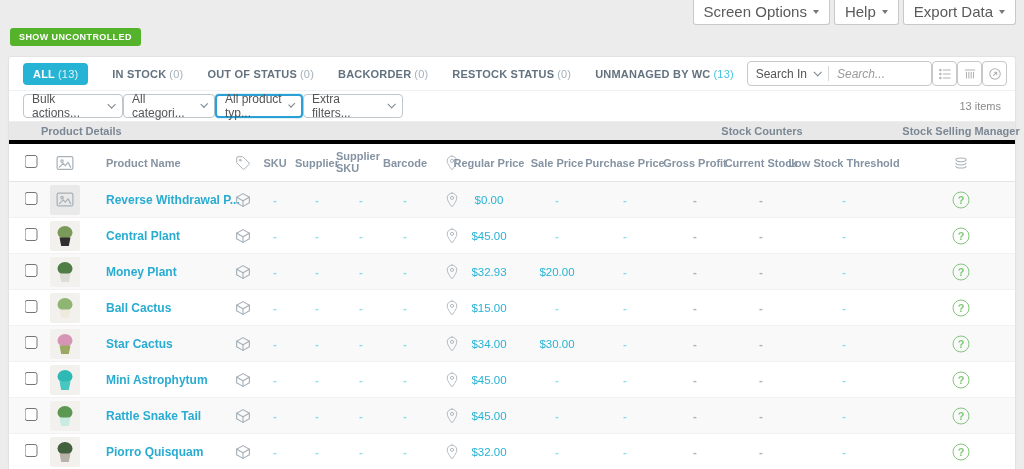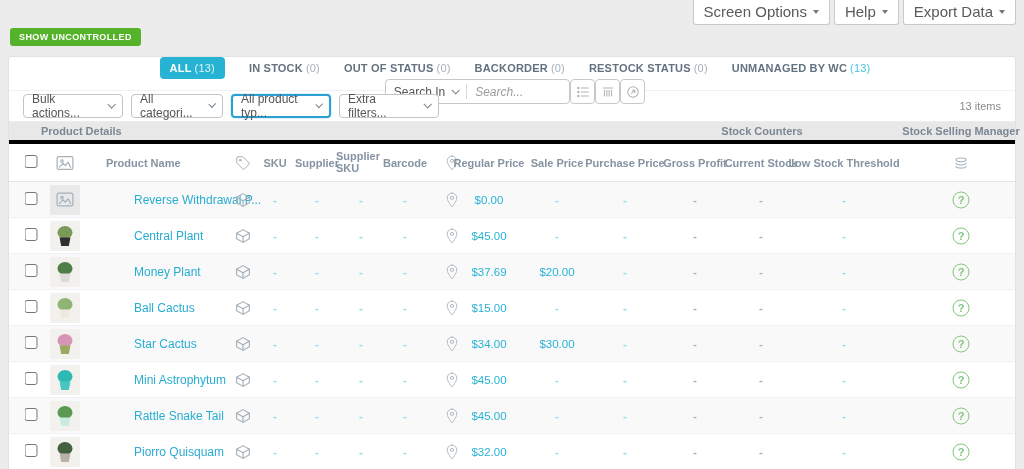--- a/index.html
+++ b/index.html
@@ -17,21 +17,21 @@
   .page-header{display:flex;align-items:center;gap:12px;padding:13px 0 0 10px;height:56px;}
   .page-title{font-size:26px;font-weight:bold;color:var(--title,#232c4b);letter-spacing:-.3px;margin:0;}
   .badge-green{background:var(--green,#55b32b);color:#fff;font-size:9px;font-weight:bold;
     letter-spacing:.4px;padding:4px 9px;border-radius:3px;cursor:pointer;margin-top:4px;}
 
   
   .panel{position:absolute;left:8px;top:56px;width:1008px;bottom:0;background:#fff;
     border:1px solid #e2e2e2;border-bottom:none;border-radius:3px 3px 0 0;box-shadow:0 1px 2px rgba(0,0,0,.04);}
 
   
-  .tabs-row{height:34px;display:flex;align-items:center;padding:0 8px 0 14px;border-bottom:1px solid #f0f1f2;flex-direction:column;}
+  .tabs-row{height:34px;display:flex;align-items:center;padding:0 8px 0 14px;border-bottom:1px solid #f0f1f2;}
   .tabs{display:flex;align-items:center;gap:24px;flex:1;}
   .tab{font-size:11px;font-weight:bold;color:#63727f;letter-spacing:.2px;cursor:pointer;white-space:nowrap;}
   .tab .cnt{color:#a4b1bb;font-weight:normal;margin-left:3px;}
   .tab.active{background:var(--accent_cyan,#26b3d4);color:#fff;padding:5px 10px;border-radius:4px;}
   .tab.active .cnt{color:rgba(255,255,255,.85);}
   .tab .cnt.hl{color:#45c4e0;}
 
   .search-tools{display:flex;align-items:center;}
   .search-group{display:flex;align-items:center;border:1px solid #c8c8c8;border-radius:4px;height:25px;background:#fff;}
   .search-scope{display:flex;align-items:center;font-size:12px;color:#555;padding:0 8px;cursor:pointer;white-space:nowrap;}
@@ -39,25 +39,25 @@
     transform:rotate(45deg) translateY(-1px);margin-left:7px;margin-bottom:2px;}
   .search-divider{width:1px;height:15px;background:#d8d8d8;}
   .search-input{border:none;outline:none;font-size:12px;font-style:italic;color:#555;width:102px;padding:0 8px;
     font-family:"Liberation Sans",sans-serif;background:transparent;}
   .search-input::placeholder{color:#9a9a9a;font-style:italic;}
   .icon-btn{width:25px;height:25px;border:1px solid #c8c8c8;border-radius:4px;background:#fff;
     display:flex;align-items:center;justify-content:center;cursor:pointer;padding:0;}
   .icon-btn svg{stroke:#b2b2b2;fill:none;stroke-width:1.8;stroke-linecap:round;stroke-linejoin:round;}
 
   
-  .filters-row{height:31px;display:flex;align-items:center;gap:8px;padding:0 14px;border-bottom:1px solid #ededed;}
+  .filters-row{height:31px;display:flex;align-items:center;padding:0 14px;border-bottom:1px solid #ededed;}
   .fselect{height:24px;border:1px solid #bfc6cc;border-radius:4px;background:#fff;display:flex;
     align-items:center;justify-content:space-between;padding:0 8px;font-size:12px;color:#555;cursor:pointer;}
   .fselect.focused{border:2px solid #2aa0d4;box-shadow:0 0 0 1px rgba(42,160,212,.15);}
-  .w1{width:100px}.w2{width:92px}.w3{width:100px}.w4{width:100px}
+  .w1{width:100px}.w2{width:92px}.w3{width:88px}.w4{width:100px}
   .items-count{margin-left:auto;font-size:11px;color:#8b8b8b;}
 
   
   .group-header{position:relative;height:22px;background:#e8e8e8;border-bottom:4px solid #000000;}
   .ghead{position:absolute;top:50%;transform:translateY(-50%);font-size:11px;font-weight:bold;color:#7b8794;white-space:nowrap;}
   .g1{left:32px;}
   .g2{left:753px;transform:translate(-50%,-50%);}
   .g3{left:952px;transform:translate(-50%,-50%);}
 
   
@@ -73,21 +73,21 @@
   .col-header svg,.trow svg.box,.trow svg.pin{display:block;}
 
   input[type="checkbox"]{width:13px;height:13px;margin:0;cursor:pointer;}
 
   
   .tbody{position:relative;}
   .trow{position:relative;height:36px;border-bottom:1px solid #f2f2f2;}
   .trow:nth-child(odd){background:#f9f9f9;}
   .thumb{width:30px;height:30px;border-radius:2px;background:#f2f1ee;display:flex;align-items:center;justify-content:center;cursor:pointer;}
   .thumb.ph{background:#e9e9e9;}
-  .name{font-size:12px;font-weight:normal;color:var(--link,#29acd1);text-decoration:none;cursor:pointer;margin-left:28px;}
+  .name{font-size:12px;font-weight:bold;color:var(--link,#29acd1);text-decoration:none;cursor:pointer;}
   .cell{font-size:11.5px;cursor:pointer;}
   .money{color:var(--accent_cyan,#26b3d4);}
   .dash-cyan{color:var(--dash_cyan,#8edcee);font-weight:bold;}
   .dash-gray{color:var(--dash_gray,#a8b0b8);font-weight:bold;}
   .qmark{width:17px;height:17px;border:1.5px solid var(--ok_green,#82c87c);border-radius:50%;
     color:var(--ok_green,#82c87c);font-size:11px;font-weight:bold;display:flex;align-items:center;
     justify-content:center;cursor:pointer;}
   .gicon{stroke:#a6b0b8;fill:none;stroke-width:1.6;stroke-linecap:round;stroke-linejoin:round;}
 </style>
 </head>
@@ -334,21 +334,21 @@
     <span class="cc c5 cell dash-cyan">-</span>
     <span class="cc c6 cell dash-cyan">-</span>
     <span class="cc c7 cell dash-cyan">-</span>
     <span class="cc c8 cell dash-cyan">-</span>
     <span class="cc c9">
       <svg class="gicon pin" width="13" height="16" viewBox="0 0 24 30">
         <path d="M12 2a9 9 0 0 0-9 9c0 6.5 9 17 9 17s9-10.5 9-17a9 9 0 0 0-9-9z"></path>
             <circle cx="12" cy="11" r="3"></circle>
       </svg>
     </span>
-    <span class="cc c10 cell money">$37.69</span>
+    <span class="cc c10 cell money">$32.93</span>
     <span class="cc c11 cell money">$20.00</span>
     <span class="cc c12 cell dash-cyan">-</span>
     <span class="cc c13 cell dash-gray">-</span>
     <span class="cc c14 cell dash-gray">-</span>
     <span class="cc c15 cell dash-cyan">-</span>
     <span class="cc c16">
           <span class="qmark">?</span>
         </span>
   </div>
 

